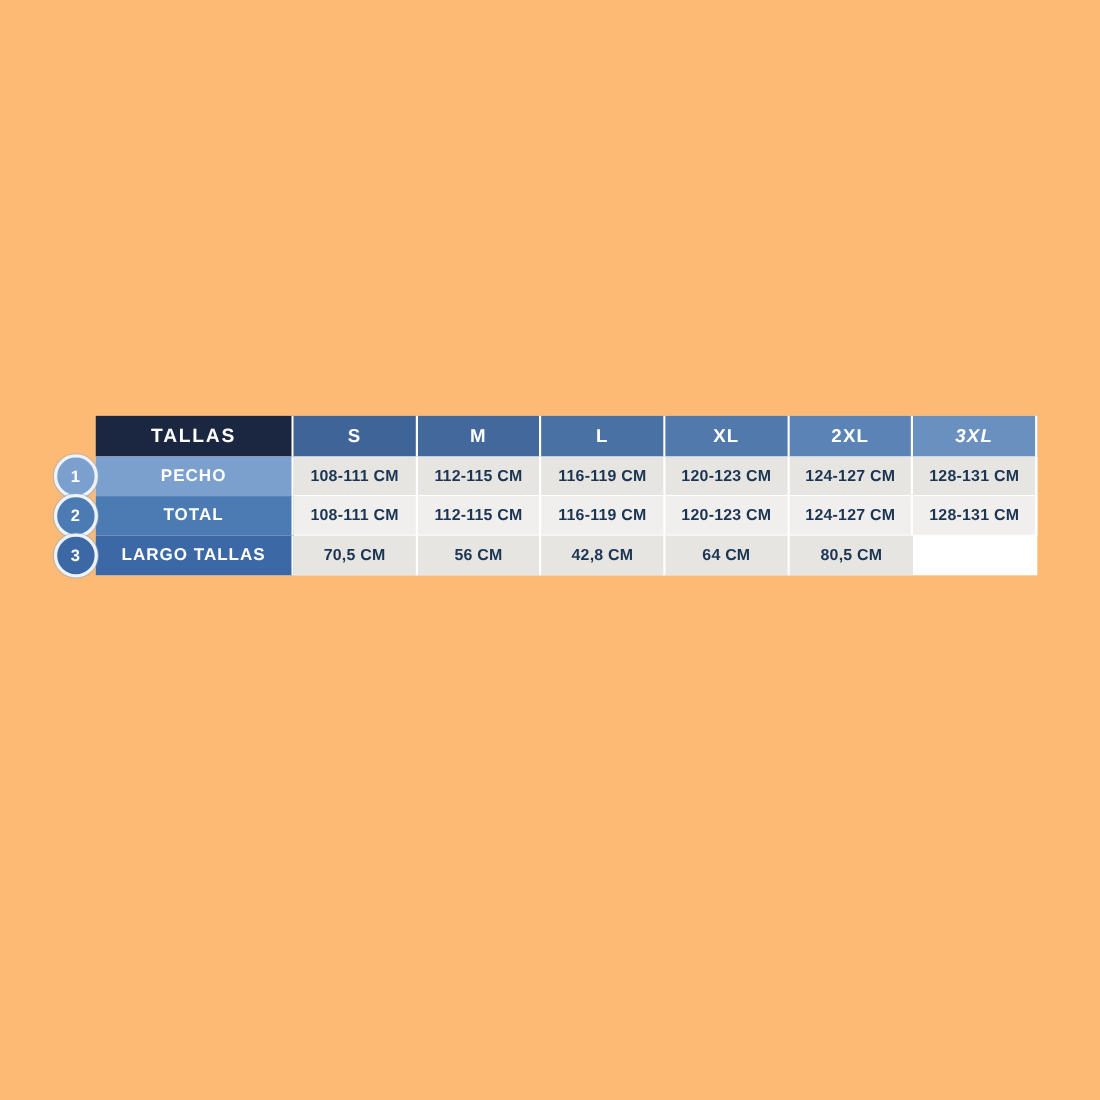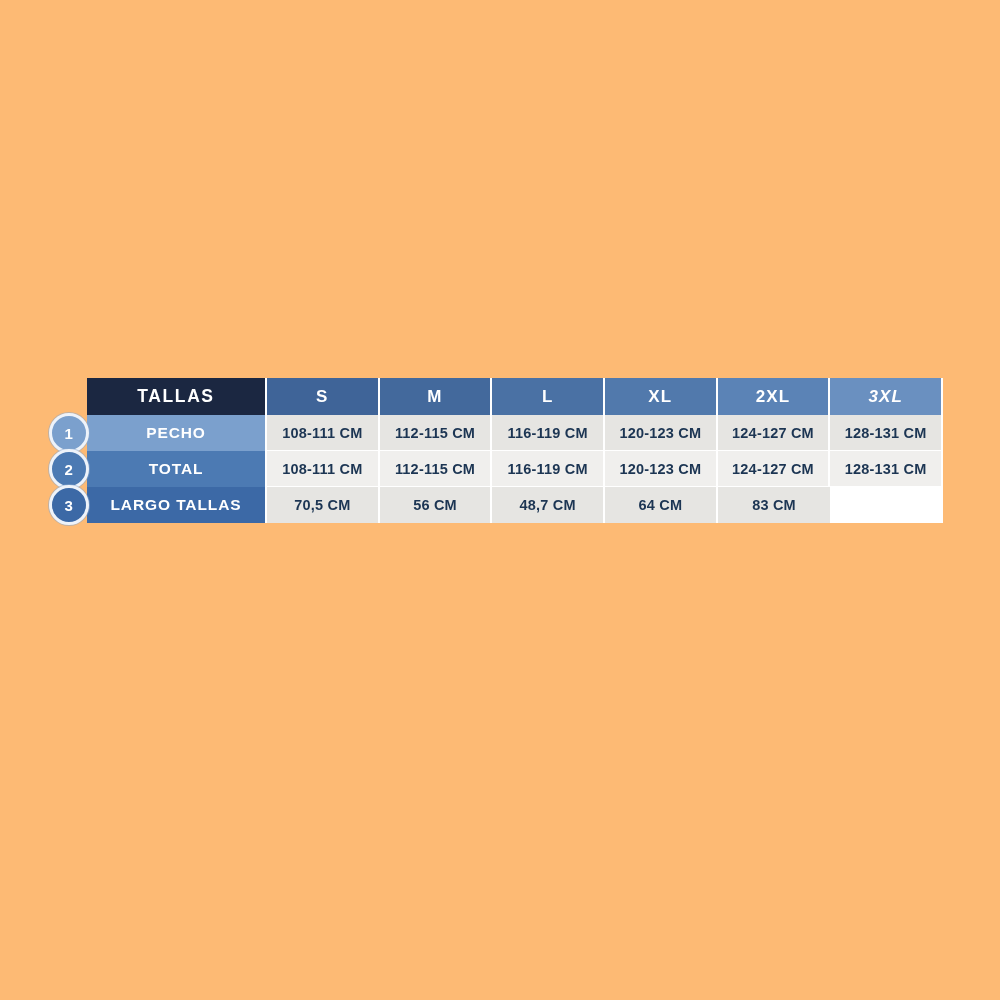--- a/index.html
+++ b/index.html
@@ -168,19 +168,19 @@
       <div class="cell data row-b hline">128-131 CM</div>
 
       <div class="cell lbl lbl-3">
         <div class="badge-wrap">
           <span class="badge badge-3">3</span>
         </div>
         <span>LARGO TALLAS</span>
       </div>
       <div class="cell data row-c">70,5 CM</div>
       <div class="cell data row-c">56 CM</div>
-      <div class="cell data row-c">48,7 CM</div>
+      <div class="cell data row-c">42,8 CM</div>
       <div class="cell data row-c">64 CM</div>
-      <div class="cell data row-c">83 CM</div>
+      <div class="cell data row-c">80,5 CM</div>
 
     </div>
   </div>
 </div>
 
 </body></html>

